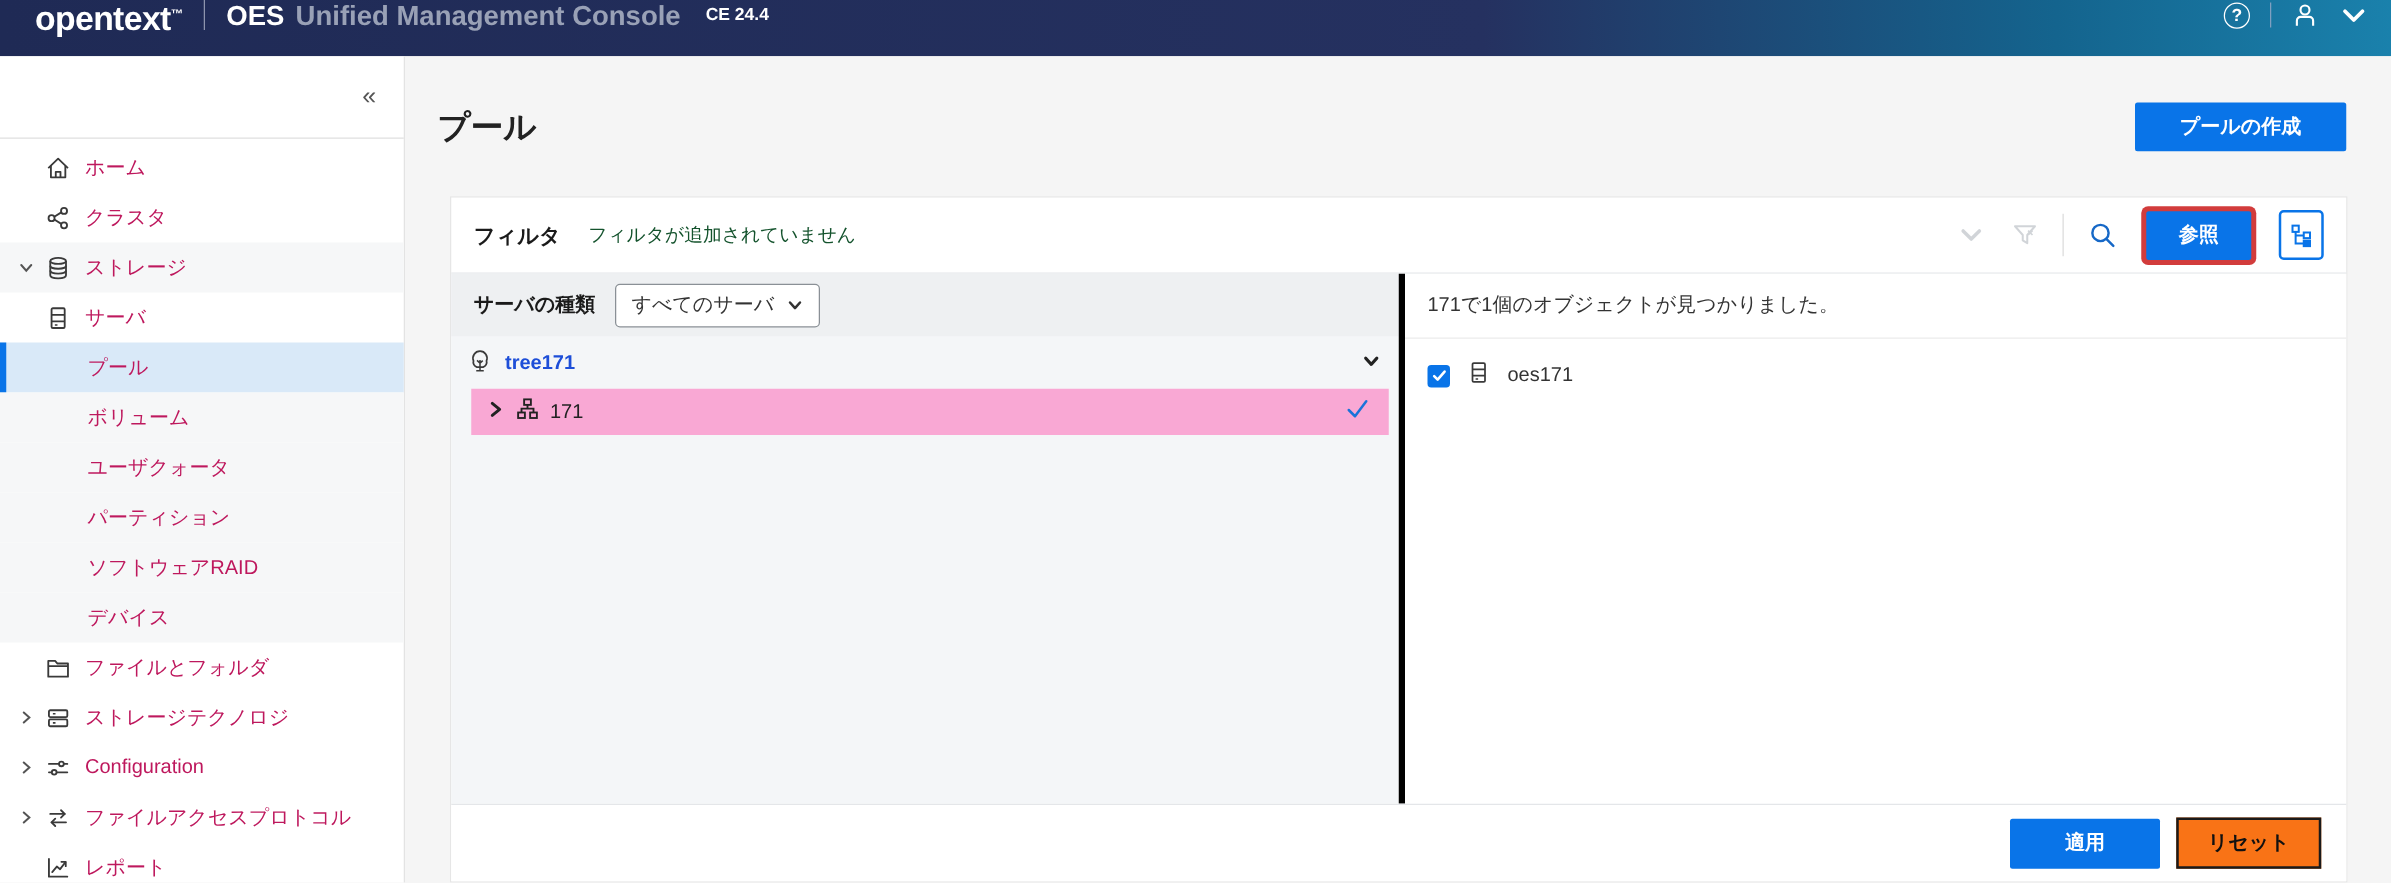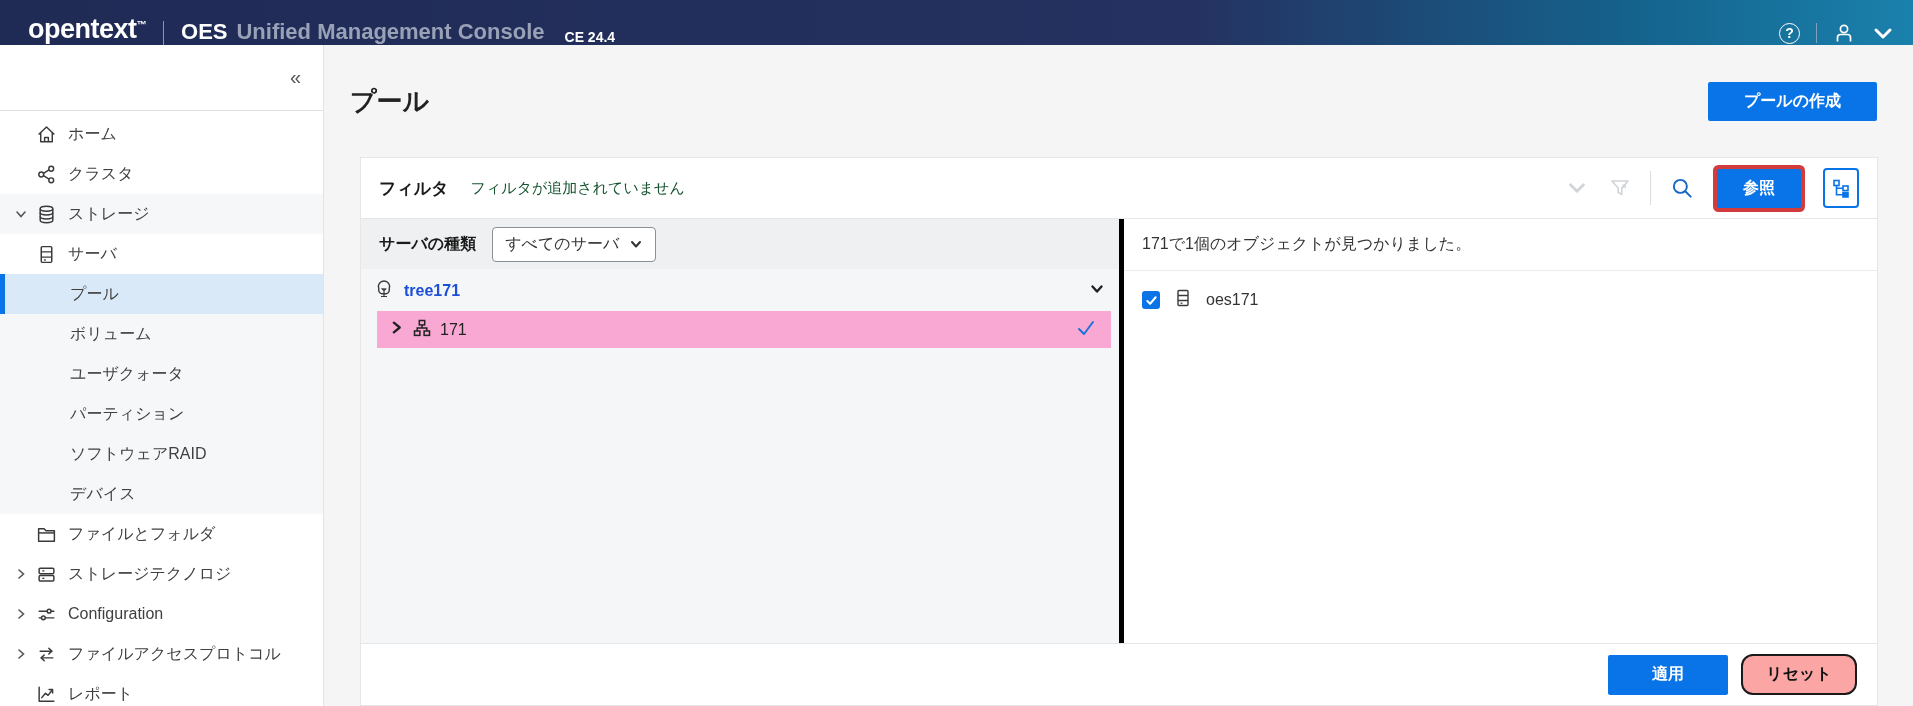--- a/index.html
+++ b/index.html
@@ -2,40 +2,40 @@
 <html><head>
 <meta charset="utf-8">
 <style>
   * { margin:0; padding:0; box-sizing:border-box; }
   html,body { width:1913px; height:706px; overflow:hidden; background:#f5f5f5;
               font-family:"Liberation Sans","DejaVu Sans",sans-serif; color:#333; }
 
   
   .topbar { position:absolute; left:0; top:0; width:1913px; height:45px;
             background:linear-gradient(90deg,#1f2a55 0%,#253160 62%,#14648e 86%,#1a81ac 100%);
-            display:flex; align-items:flex-end; color:#fff; }
+            display:flex; align-items:flex-start; color:#fff; }
   .logo { font-size:27px; font-weight:bold; letter-spacing:-0.5px; margin-left:28px; }
   .logo sup { font-size:10px; }
   .topbar-divider { width:1px; height:24px; background:#8d94ad; margin:0 17px 0 17px; }
   .product-name { font-size:22px; font-weight:bold; }
   .product-suffix { font-size:22px; color:#99a1b6; font-weight:bold; margin-left:9px; }
   .version { font-size:14px; font-weight:bold; margin-left:20px; margin-top:3px; }
   .topbar-right { margin-left:auto; display:flex; align-items:center; gap:16px; margin-right:18px; }
   .help-circle { width:21px; height:21px; border:1.6px solid #fff; border-radius:50%;
                  display:flex; align-items:center; justify-content:center; font-size:14px; font-weight:bold; }
   .tb-sep { width:1px; height:20px; background:#7f9fc0; }
   .icon-btn svg { display:block; }
 
   
   .sidebar { position:absolute; left:0; top:45px; width:324px; height:661px; background:#fff;
              border-right:1px solid #e3e3e3; }
   .sidebar-head { height:66px; border-bottom:1px solid #e0e0e0; position:relative; }
   .collapse { position:absolute; right:22px; top:22px; font-size:20px; color:#555; cursor:pointer; line-height:20px; }
   .nav { padding-top:3px; }
-  .nav-item { height:40px; display:flex; align-items:center; font-size:16px; color:#404040; cursor:pointer; position:relative; }
+  .nav-item { height:40px; display:flex; align-items:center; font-size:16px; color:#be185d; cursor:pointer; position:relative; }
   .nav-item .caret { width:30px; display:flex; justify-content:center; margin-left:6px; flex:0 0 auto; }
   .nav-item .nocaret { width:36px; flex:0 0 auto; }
   .nav-item .nicon { width:32px; display:flex; align-items:center; flex:0 0 auto; }
   .nav-item.sub { padding-left:70px; }
   .nav-item.shaded { background:#f6f7f8; }
   .nav-item.selected { background:#d9e9f8; }
   .nav-item.selected::before { content:""; position:absolute; left:0; top:0; bottom:0; width:5px; background:#0974e8; }
 
   
   .main { position:absolute; left:324px; top:45px; width:1589px; height:661px; background:#f5f5f5; }
@@ -81,22 +81,22 @@
                    border-bottom:1px solid #ececec; flex:0 0 auto; }
   .result-row { display:flex; align-items:center; gap:13px; padding:17px 18px; }
   .checkbox { width:18px; height:18px; background:#0974e8; border-radius:3px; display:flex;
               align-items:center; justify-content:center; cursor:pointer; flex:0 0 auto; }
   .result-name { font-size:16px; }
 
   .card-footer { height:62px; flex:0 0 auto; border-top:1px solid #e4e6e9; display:flex;
                  align-items:center; justify-content:flex-end; gap:13px; padding:0 20px; background:#fff; }
   .btn-apply { background:#0974e8; color:#fff; border:none; width:120px; height:40px; font-size:16px;
                font-weight:bold; border-radius:2px; cursor:pointer; font-family:"Liberation Sans","DejaVu Sans",sans-serif; }
-  .btn-reset { background:#fca5a5; color:#111; border:2px solid #1a1a1a; width:116px; height:41px; font-size:16px;
-               font-weight:bold; border-radius:12px; cursor:pointer; font-family:"Liberation Sans","DejaVu Sans",sans-serif; }
+  .btn-reset { background:#f97316; color:#111; border:2px solid #1a1a1a; width:116px; height:41px; font-size:16px;
+               font-weight:bold; border-radius:0; cursor:pointer; font-family:"Liberation Sans","DejaVu Sans",sans-serif; }
 </style>
 </head>
 <body>
 
 <header class="topbar">
   <div class="logo"><span>opentext</span><sup>™</sup></div>
   <div class="topbar-divider"></div>
   <span class="product-name">OES</span>
   <span class="product-suffix">Unified Management Console</span>
   <span class="version">CE 24.4</span>

